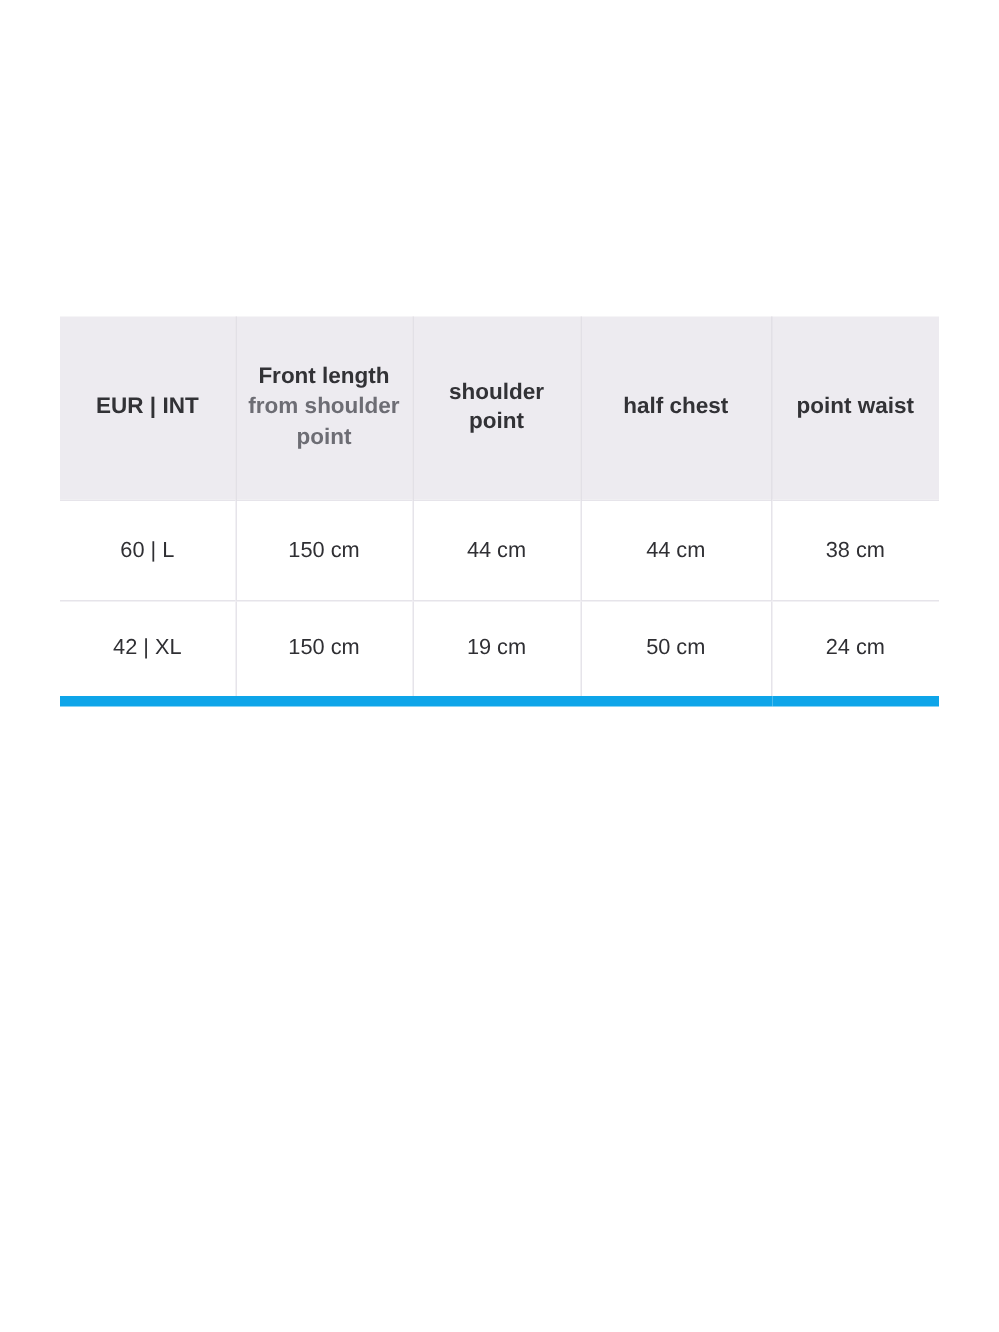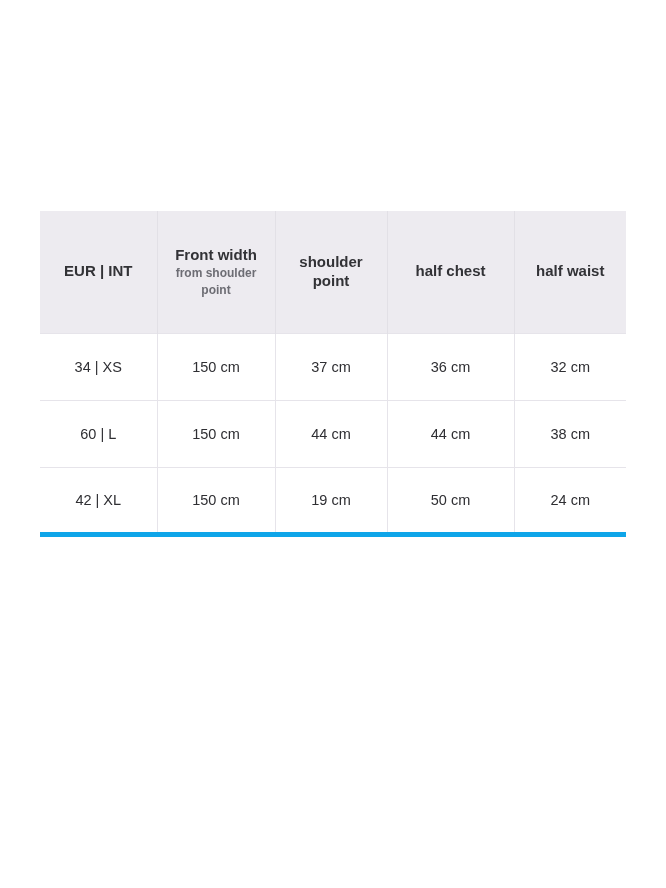--- a/index.html
+++ b/index.html
@@ -52,42 +52,42 @@
     line-height: 1.25;
   }
   table.size-table thead th:last-child {
     border-right: none;
   }
   table.size-table thead th .hdr-main {
     display: block;
   }
   table.size-table thead th .hdr-sub {
     display: block;
-    font-size: 12px;
+    font-size: 15px;
     color: #6d6d74;
     line-height: 1.35;
     margin-top: 1px;
   }
   table.size-table tbody td {
     height: 67px;
     text-align: center;
     vertical-align: middle;
     font-size: 14.5px;
     color: #2f2f33;
     border-top: 1px solid #e6e4ea;
     border-right: 1px solid #e6e4ea;
     box-sizing: border-box;
     padding: 4px 6px;
     background: #ffffff;
   }
   table.size-table tbody td:last-child {
     border-right: none;
   }
   table.size-table tbody tr:last-child td {
-    border-bottom: 5px solid #0ea5e9;
+    border-bottom: 7px solid #0ea5e9;
   }
 </style>
 </head>
 <body>
 
 <div class="page">
   <div class="table-wrap">
     <table class="size-table">
       <colgroup>
         <col class="c0">
@@ -95,42 +95,35 @@
           <col class="c2">
           <col class="c3">
           <col class="c4">
       </colgroup>
       <thead>
         <tr>
           <th>
             <span class="hdr-main">EUR | INT</span>
           </th>
           <th>
-            <span class="hdr-main">Front width</span>
+            <span class="hdr-main">Front length</span>
             <span class="hdr-sub">from shoulder point</span>
           </th>
           <th>
             <span class="hdr-main">shoulder point</span>
           </th>
           <th>
             <span class="hdr-main">half chest</span>
           </th>
           <th>
-            <span class="hdr-main">half waist</span>
+            <span class="hdr-main">point waist</span>
           </th>
         </tr>
       </thead>
       <tbody>
-        <tr>
-          <td>34 | XS</td>
-          <td>150 cm</td>
-          <td>37 cm</td>
-          <td>36 cm</td>
-          <td>32 cm</td>
-        </tr>
         <tr>
           <td>60 | L</td>
           <td>150 cm</td>
           <td>44 cm</td>
           <td>44 cm</td>
           <td>38 cm</td>
         </tr>
         <tr>
           <td>42 | XL</td>
           <td>150 cm</td>

